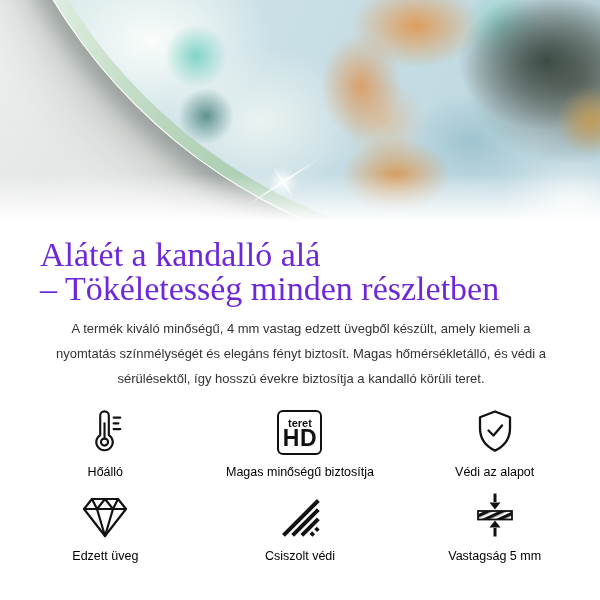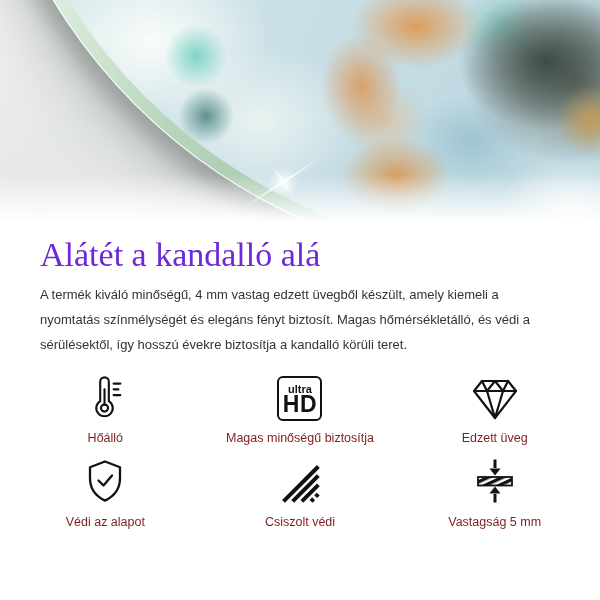--- a/index.html
+++ b/index.html
@@ -52,30 +52,30 @@
   .sparkle .ray-v{position:absolute;left:-1px;top:-19px;width:2px;height:38px;
     background:linear-gradient(180deg,rgba(255,255,255,0),#fff 45%,#fff 55%,rgba(255,255,255,0));}
   
   .headline{
     margin:6px 40px 0;
     font-family:"Liberation Serif",serif;font-weight:400;
     font-size:34px;line-height:34px;color:#6d28d9;
   }
   .lede{
     margin:10px 40px 0;width:522px;
-    font-size:13px;line-height:25px;color:#333333;
+    font-size:13px;line-height:25px;color:#333333;text-align:center;
   }
   
   .features{
     margin:14px 8px 0;
     display:grid;grid-template-columns:repeat(3,1fr);row-gap:9px;
   }
   .feature{display:flex;flex-direction:column;align-items:center;}
   .icon-box{height:50px;display:flex;align-items:flex-end;justify-content:center;}
-  .feature-label{margin-top:10px;font-size:12.5px;line-height:15px;color:#7f1d1d;text-align:center;}
+  .feature-label{margin-top:10px;font-size:12.5px;line-height:15px;color:#000000;text-align:center;}
   svg.icon{display:block;}
   .uhd{
     width:41px;height:41px;border:2.5px solid #111;border-radius:6px;
     display:flex;flex-direction:column;align-items:center;justify-content:center;
     color:#111;
   }
   .uhd .t1{font-size:11px;font-weight:700;line-height:11px;}
   .uhd .t2{font-size:23px;font-weight:700;line-height:18px;letter-spacing:.5px;}
 </style>
 </head>
@@ -88,20 +88,21 @@
   <div class="sparkle">
     <div class="glow"></div>
       <div class="ray-h"></div>
       <div class="ray-v"></div>
   </div>
   <div class="fade-bottom"></div>
 </div>
 
 <h1 class="headline">
   <span>Alátét a kandalló alá</span><br>
+  <span>– Tökéletesség minden részletben</span>
 </h1>
 
 <p class="lede">A termék kiváló minőségű, 4 mm vastag edzett üvegből készült, amely kiemeli a nyomtatás színmélységét és elegáns fényt biztosít. Magas hőmérsékletálló, és védi a sérülésektől, így hosszú évekre biztosítja a kandalló körüli teret.</p>
 
 <div class="features">
 
   <div class="feature">
     <div class="icon-box">
       <svg class="icon" width="46" height="48" viewBox="0 0 48 48" fill="none" stroke="#121212" stroke-width="2.2" stroke-linecap="round">
         <path d="M19 8 a4.5 4.5 0 0 1 9 0 V28.2 a8.6 8.6 0 1 1 -9 0 Z"></path>
@@ -111,48 +112,48 @@
         <line x1="33" y1="16" x2="38" y2="16"></line>
         <line x1="33" y1="22" x2="40" y2="22"></line>
       </svg>
     </div>
     <div class="feature-label">Hőálló</div>
   </div>
 
   <div class="feature">
     <div class="icon-box">
       <div class="uhd">
-        <span class="t1">ultra</span>
+        <span class="t1">teret</span>
         <span class="t2">HD</span>
       </div>
     </div>
     <div class="feature-label">Magas minőségű biztosítja</div>
+  </div>
+
+  <div class="feature">
+    <div class="icon-box">
+      <svg class="icon" width="48" height="48" viewBox="0 0 48 48" fill="none" stroke="#121212" stroke-width="2.3" stroke-linecap="round" stroke-linejoin="round">
+        <path d="M24 4.5 L39 10.3 V21 C39 32.6 32.5 39.6 24 43.6 C15.5 39.6 9 32.6 9 21 V10.3 Z"></path>
+        <path d="M17.5 23.5 L22.5 28.5 L31 18.5"></path>
+      </svg>
+    </div>
+    <div class="feature-label">Védi az alapot</div>
   </div>
 
   <div class="feature">
     <div class="icon-box">
       <svg class="icon" width="52" height="46" viewBox="0 0 52 46" fill="none" stroke="#121212" stroke-width="2.2" stroke-linecap="round" stroke-linejoin="round">
         <polygon points="26,43 5,16 13,6 39,6 47,16"></polygon>
         <line x1="5" y1="16" x2="47" y2="16"></line>
         <polyline points="13,6 18,16 26,6 34,16 39,6"></polyline>
         <line x1="18" y1="16" x2="26" y2="43"></line>
         <line x1="34" y1="16" x2="26" y2="43"></line>
       </svg>
     </div>
     <div class="feature-label">Edzett üveg</div>
-  </div>
-
-  <div class="feature">
-    <div class="icon-box">
-      <svg class="icon" width="48" height="48" viewBox="0 0 48 48" fill="none" stroke="#121212" stroke-width="2.3" stroke-linecap="round" stroke-linejoin="round">
-        <path d="M24 4.5 L39 10.3 V21 C39 32.6 32.5 39.6 24 43.6 C15.5 39.6 9 32.6 9 21 V10.3 Z"></path>
-        <path d="M17.5 23.5 L22.5 28.5 L31 18.5"></path>
-      </svg>
-    </div>
-    <div class="feature-label">Védi az alapot</div>
   </div>
 
   <div class="feature">
     <div class="icon-box">
       <svg class="icon" width="46" height="44" viewBox="0 0 48 48" fill="none" stroke="#121212" stroke-linecap="butt">
         <line x1="6" y1="44" x2="44" y2="6" stroke-width="4.4"></line>
         <line x1="16" y1="44" x2="44" y2="16" stroke-width="4.4"></line>
         <line x1="26" y1="44" x2="44" y2="26" stroke-width="4.4"></line>
         <line x1="36" y1="44" x2="44" y2="36" stroke-width="4.4" stroke-dasharray="4 3.2"></line>
       </svg>

